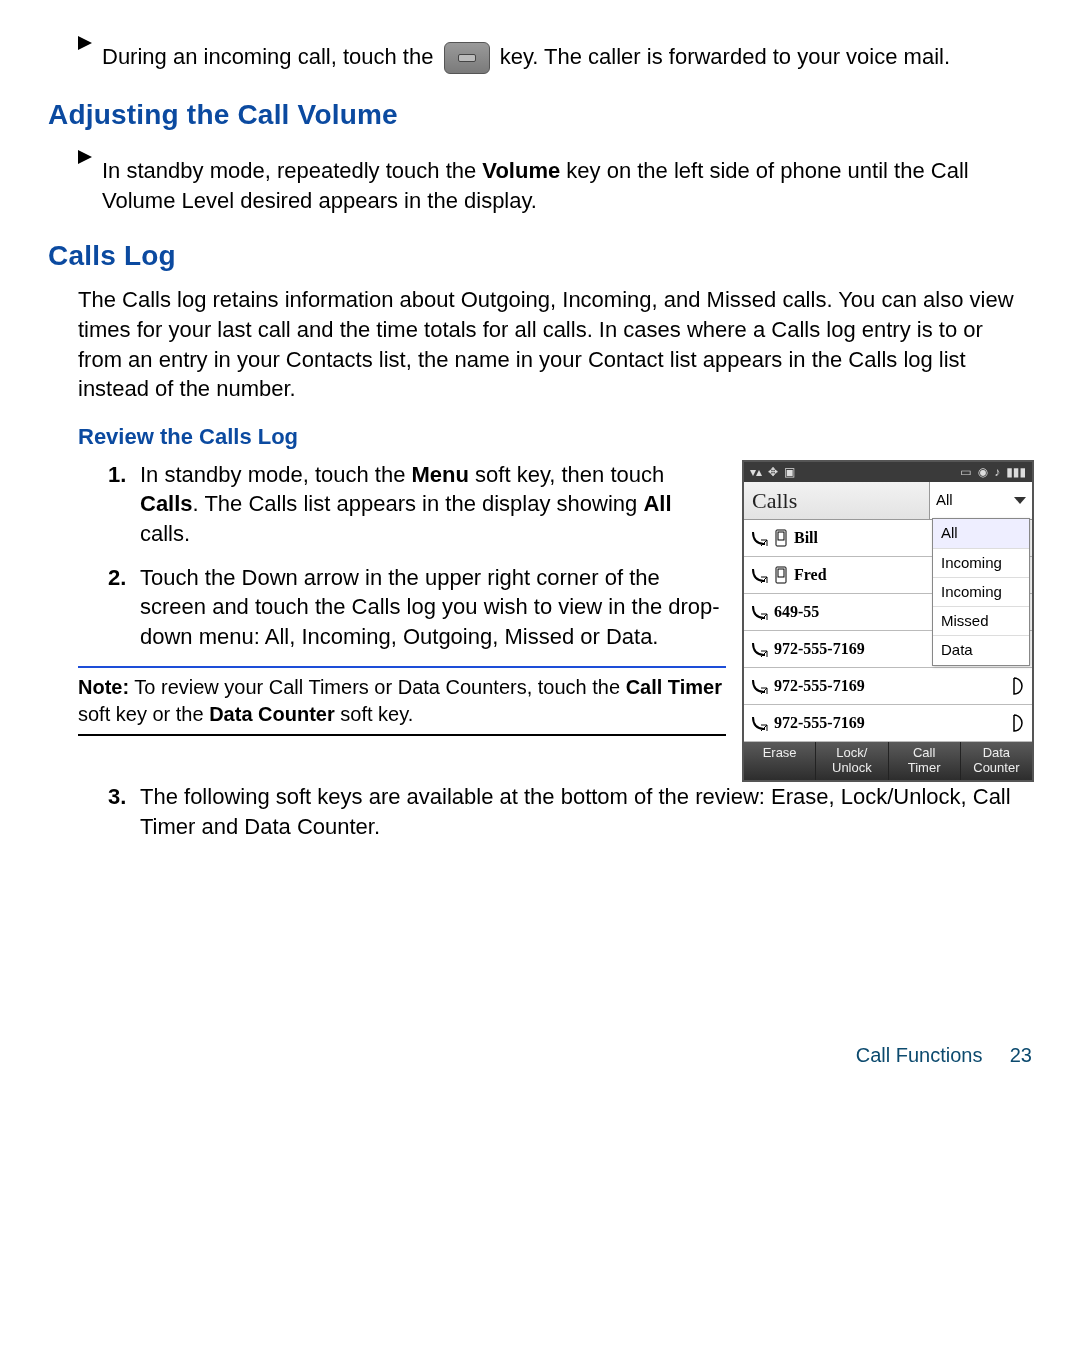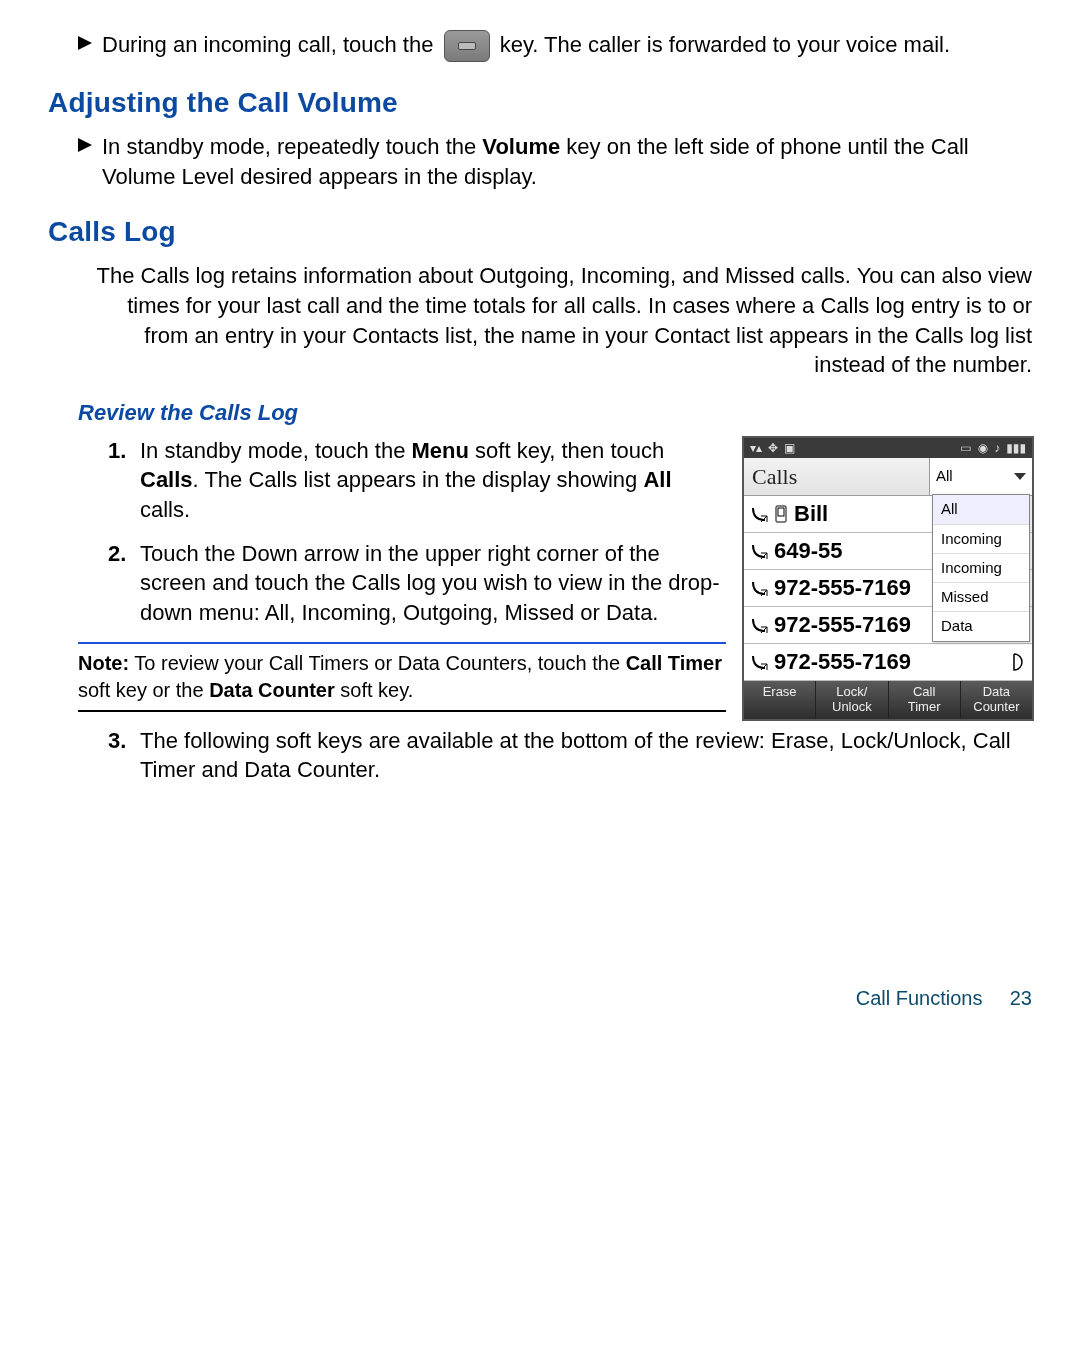--- a/index.html
+++ b/index.html
@@ -17,21 +17,21 @@
     align-items: flex-start;
     margin-left: 30px;
     margin-bottom: 12px;
   }
   .bullet-marker {
     flex: 0 0 auto;
     margin-right: 10px;
     margin-top: 6px;
   }
   .bullet-marker svg { display:block; }
-  .bullet-body { flex: 1 1 auto; }
+  .bullet-body { flex: 1 1 auto; margin-top: 12px; }
   .key-icon {
     display:inline-block;
     vertical-align: middle;
     width: 44px;
     height: 30px;
     background: linear-gradient(#9a9a9a,#7a7a7a);
     border: 1px solid #555;
     border-radius: 6px;
     position: relative;
     margin: 0 4px;
@@ -48,21 +48,20 @@
   }
   h2.section-blue {
     color:#0b4aa0;
     font-size: 28px;
     font-weight: 800;
     margin: 22px 0 10px 0;
     letter-spacing: 0.2px;
   }
   h3.sub-red-italic {
     color:#0b4aa0;
-    font-style: italic;
     font-weight: 800;
     font-size: 22px;
     margin: 18px 0 8px 30px;
   }
   .content-row { display:flex; align-items:flex-start; }
   .content-left { flex:1 1 auto; padding-right: 16px; }
   .phone-wrap { flex: 0 0 auto; width: 290px; }
   ol.steps { list-style:none; padding:0; margin:0 0 0 60px; }
   ol.steps li { display:flex; margin-bottom:14px; }
   ol.steps li .num { flex:0 0 32px; font-weight:700; }
@@ -134,21 +133,21 @@
   .phone .row {
     display:flex;
     align-items:center;
     border-bottom:1px solid #bbb;
     height:36px;
     padding:0 6px;
     gap:6px;
   }
   .phone .row .ic { width:18px; height:18px; flex:0 0 auto; }
   .phone .row .ic2 { width:14px; height:18px; flex:0 0 auto; }
-  .phone .row .label { flex:1; font-weight:700; font-size:22px; color:#000; white-space:nowrap; overflow:hidden; }
+  .phone .row .label { flex:1; font-weight:700; font-size:16px; color:#000; white-space:nowrap; overflow:hidden;font-family:Liberation Serif, serif; }
   .phone .row .voicemail { width:16px; height:20px; flex:0 0 auto; }
   .phone .dropdown {
     position:absolute;
     right:2px;
     top:-2px;
     width:96px;
     background:#fff;
     border:1px solid #888;
     box-shadow: 1px 1px 3px rgba(0,0,0,0.2);
     font-size:15px;
@@ -193,21 +192,21 @@
     <svg width="14" height="14">
         <polygon points="0,0 14,7 0,14" fill="#000"></polygon>
       </svg>
   </span>
   <div class="bullet-body">
     <span>In standby mode, repeatedly touch the </span><b>Volume</b><span> key on the left side of phone until the Call Volume Level desired appears in the display.</span>
   </div>
 </div>
 
 <h2 class="section-blue">Calls Log</h2>
-<p style="margin:4px 0 0 30px;text-align:right;">The Calls log retains information about Outgoing, Incoming, and Missed calls. You can also view times for your last call and the time totals for all calls. In cases where a Calls log entry is to or from an entry in your Contacts list, the name in your Contact list appears in the Calls log list instead of the number.</p>
+<p style="margin:4px 0 0 30px;">The Calls log retains information about Outgoing, Incoming, and Missed calls. You can also view times for your last call and the time totals for all calls. In cases where a Calls log entry is to or from an entry in your Contacts list, the name in your Contact list appears in the Calls log list instead of the number.</p>
 
 <h3 class="sub-red-italic">Review the Calls Log</h3>
 
 <div class="content-row">
   <div class="content-left">
     <ol class="steps">
       <li>
         <span class="num">1.</span>
         <span class="txt">
           <span>In standby mode, touch the </span><b>Menu</b><span> soft key, then touch </span><b>Calls</b><span>. The Calls list appears in the display showing </span><b>All</b><span> calls.</span>
@@ -259,20 +258,32 @@
                 <rect x="4" y="3" width="6" height="8" fill="none" stroke="#000"></rect>
               </svg></span>
             <span class="label">Bill</span>
           </div>
           <div class="row">
             <span class="ic"><svg width="18" height="18">
                 <path d="M3 3 C3 11 7 15 15 15" stroke="#000" fill="none" stroke-width="2"></path>
                 <path d="M11 11 l6 0 l0 6" fill="none" stroke="#000" stroke-width="1"></path>
                 <path d="M11 17 l6 -6" stroke="#000" stroke-width="1"></path>
               </svg></span>
+            <span class="ic2"><svg width="14" height="18">
+                <rect x="2" y="1" width="10" height="16" rx="1" fill="none" stroke="#000"></rect>
+                <rect x="4" y="3" width="6" height="8" fill="none" stroke="#000"></rect>
+              </svg></span>
+            <span class="label">Fred</span>
+          </div>
+          <div class="row">
+            <span class="ic"><svg width="18" height="18">
+                <path d="M3 3 C3 11 7 15 15 15" stroke="#000" fill="none" stroke-width="2"></path>
+                <path d="M11 11 l6 0 l0 6" fill="none" stroke="#000" stroke-width="1"></path>
+                <path d="M11 17 l6 -6" stroke="#000" stroke-width="1"></path>
+              </svg></span>
             <span class="label">649-55</span>
           </div>
           <div class="row">
             <span class="ic"><svg width="18" height="18">
                 <path d="M3 3 C3 11 7 15 15 15" stroke="#000" fill="none" stroke-width="2"></path>
                 <path d="M11 11 l6 0 l0 6" fill="none" stroke="#000" stroke-width="1"></path>
                 <path d="M11 17 l6 -6" stroke="#000" stroke-width="1"></path>
               </svg></span>
             <span class="label">972-555-7169</span>
             <span class="voicemail"><svg width="14" height="20">

